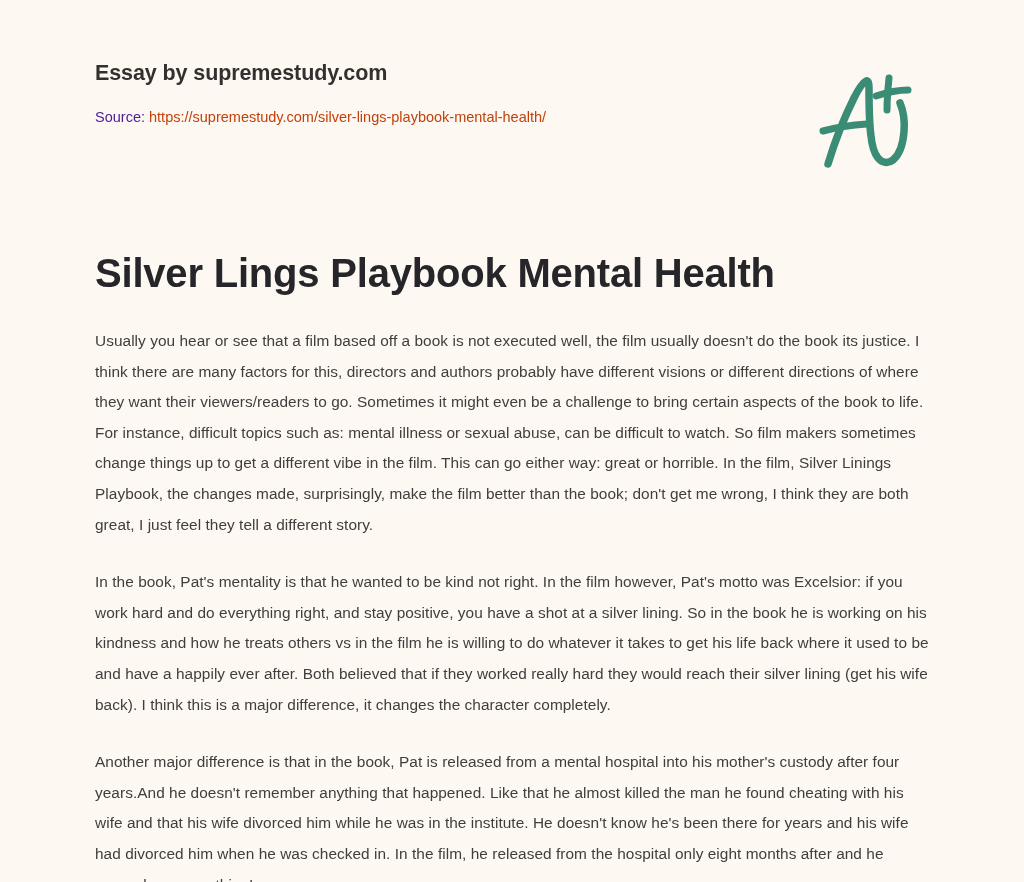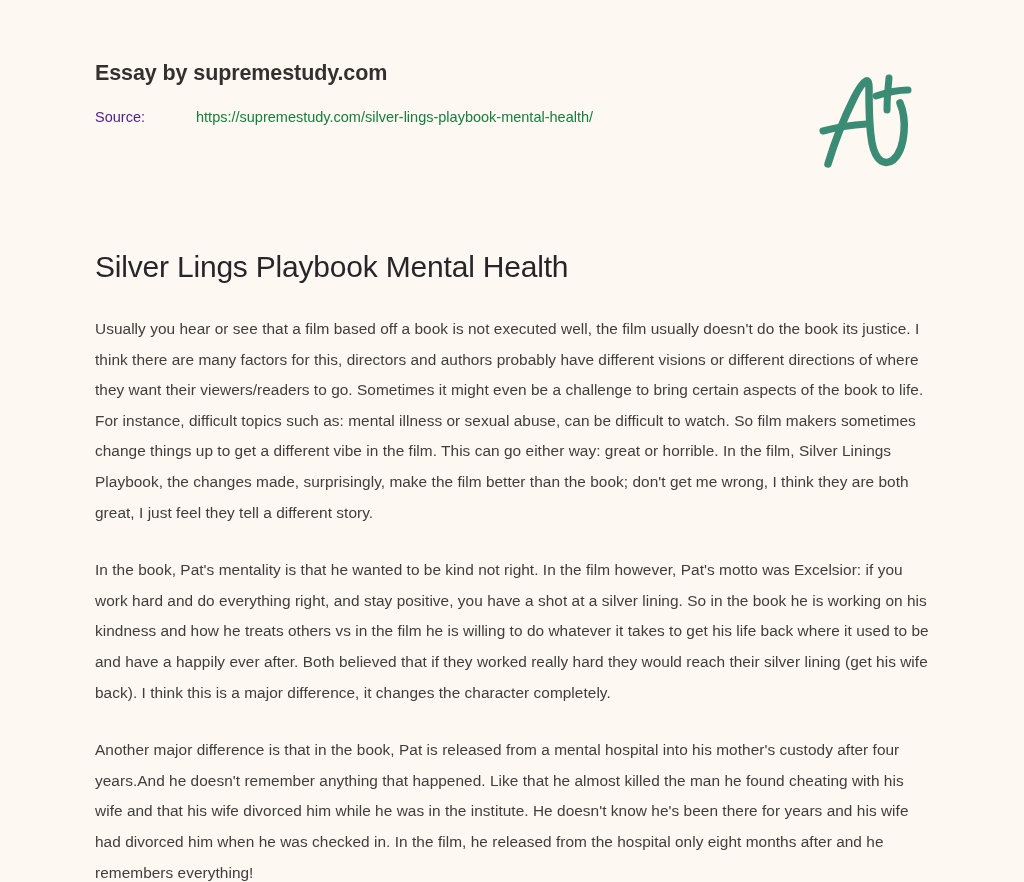--- a/index.html
+++ b/index.html
@@ -38,56 +38,55 @@
     margin-top: 19px;
     font-size: 14.5px;
     line-height: 1.4;
     color: #8d8a86;
     white-space: nowrap;
   }
   .source-label {
     color: #4c1d95;
   }
   .source-url {
-    color: #15803d;
+    color: #c2410c;
     text-decoration: none;
-    margin-left: 47px;
   }
   .logo {
     position: absolute;
     left: 818px;
     top: 70px;
     width: 100px;
     height: 105px;
   }
   .logo svg {
     display: block;
     width: 100px;
     height: 105px;
   }
   .title {
     position: absolute;
     left: 95px;
     top: 249px;
-    font-size: 30px;
-    font-weight: normal;
+    font-size: 40px;
+    font-weight: bold;
     color: #26252a;
     letter-spacing: -0.2px;
     line-height: 1.2;
     margin: 0;
     white-space: nowrap;
   }
   .article {
     position: absolute;
     left: 95px;
     top: 310px;
     width: 838px;
   }
   .article p {
-    margin: 4px 0 27px 0;
+    margin: 16px 0 27px 0;
     font-size: 15.4px;
     line-height: 30.6px;
     color: #403e3c;
     text-align: left;
     letter-spacing: 0.05px;
   }
   .article p:last-child {
     margin-bottom: 0;
   }
 </style>

